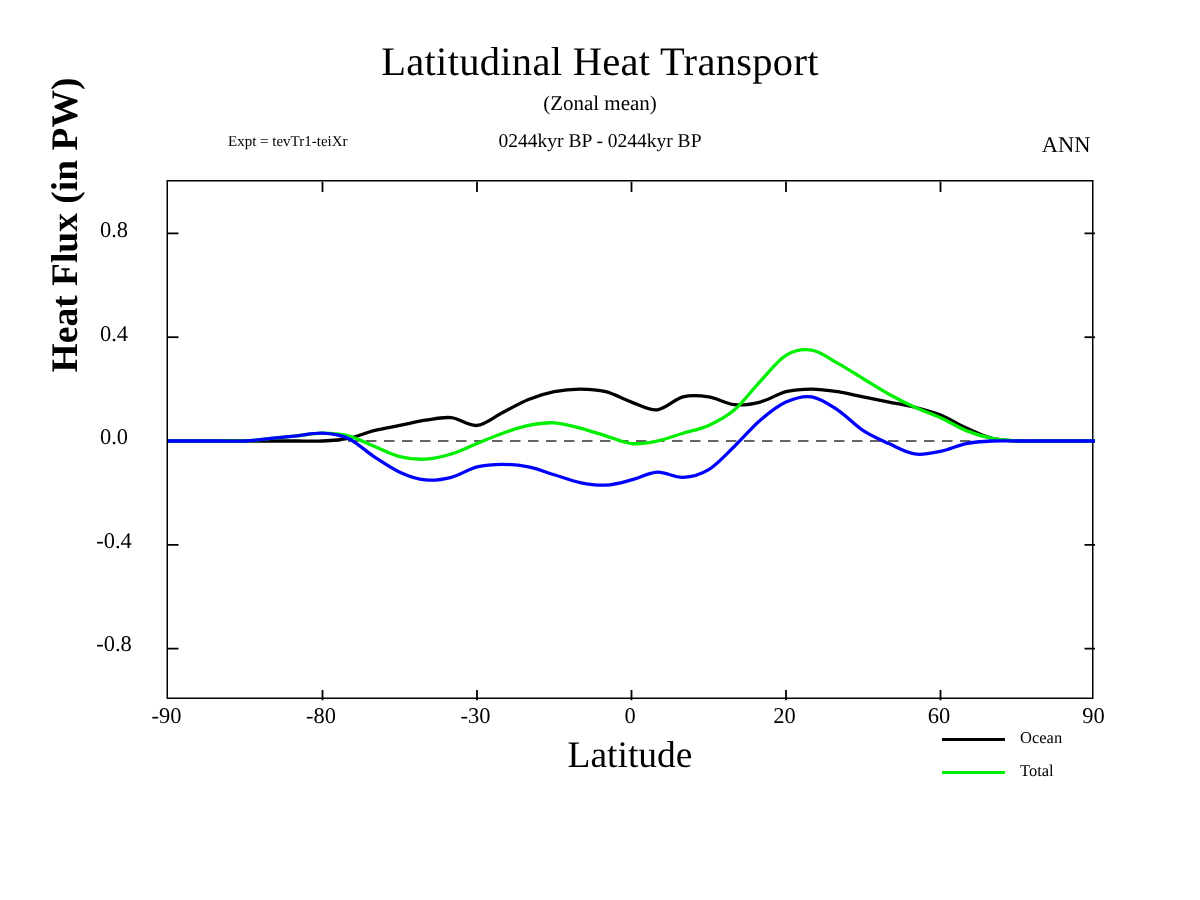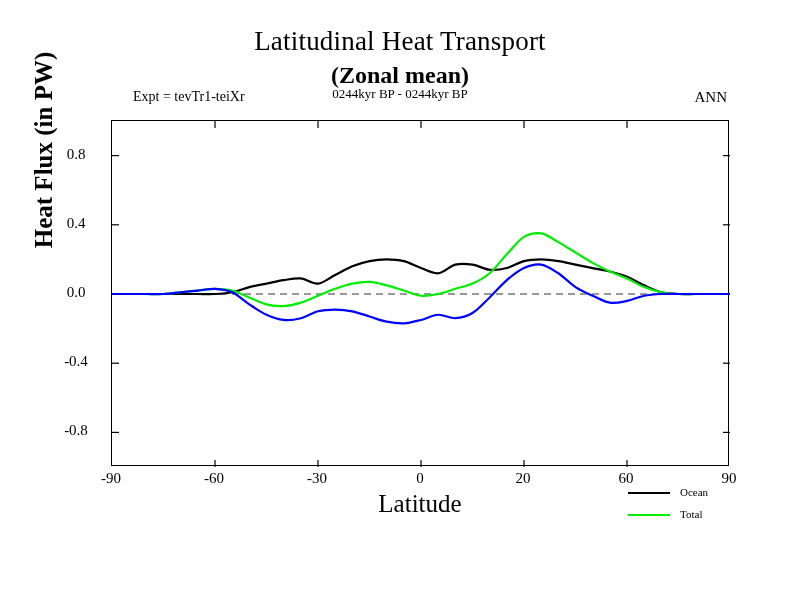--- a/index.html
+++ b/index.html
@@ -28,36 +28,35 @@
     font-size: 27px;
     font-family: "Liberation Serif", serif;
     letter-spacing: 0.2px;
   }
   .subtitle {
     position: absolute;
     left: 0;
     top: 62px;
     width: 800px;
     text-align: center;
-    font-size: 24px;
-    font-weight: bold;
+    font-size: 14px;
   }
   .run-label {
     position: absolute;
     left: 0;
     top: 86px;
     width: 800px;
     text-align: center;
     font-size: 13px;
   }
   .expt-label {
     position: absolute;
-    left: 133px;
+    left: 152px;
     top: 89px;
-    font-size: 14px;
+    font-size: 10px;
   }
   .season-label {
     position: absolute;
     right: 62px;
     top: 89px;
     font-size: 15px;
   }
   .plot-frame {
     position: absolute;
     left: 111px;
@@ -186,21 +185,21 @@
 
   <div id="yticks">
       <div class="ytick" style="left: 49px; top: 422.4px;">-0.8</div>
       <div class="ytick" style="left: 49px; top: 353.2px;">-0.4</div>
       <div class="ytick" style="left: 49px; top: 284px;">0.0</div>
       <div class="ytick" style="left: 49px; top: 214.8px;">0.4</div>
       <div class="ytick" style="left: 49px; top: 145.6px;">0.8</div>
     </div>
   <div id="xticks">
       <div class="xtick" style="left: 81px;">-90</div>
-      <div class="xtick" style="left: 184px;">-60</div>
+      <div class="xtick" style="left: 184px;">-80</div>
       <div class="xtick" style="left: 287px;">-30</div>
       <div class="xtick" style="left: 390px;">0</div>
       <div class="xtick" style="left: 493px;">20</div>
       <div class="xtick" style="left: 596px;">60</div>
       <div class="xtick" style="left: 699px;">90</div>
     </div>
 
   <div class="legend" id="legend">
       <div class="legend-row">
         <div class="legend-line" style="background: rgb(0, 0, 0);"></div>

